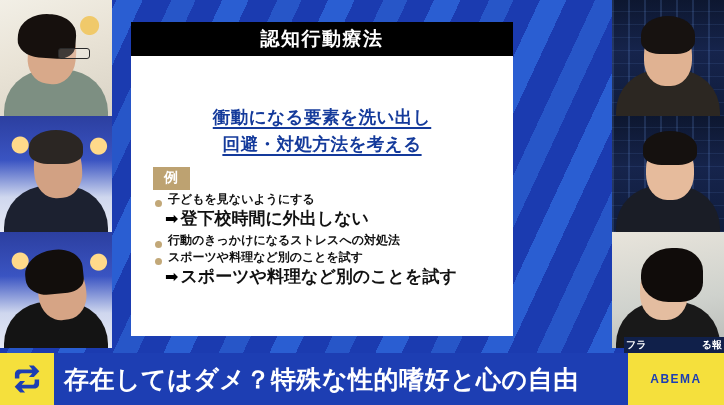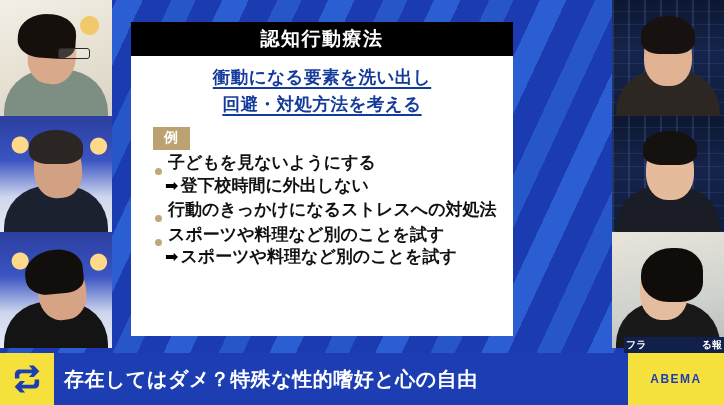--- a/index.html
+++ b/index.html
@@ -114,20 +114,21 @@
   }
   #slide-title {
     color: #ffffff;
     font-size: 19px;
     font-weight: bold;
     letter-spacing: 1.5px;
   }
   #slide-body {
     padding: 8px 14px 0 14px;
     box-sizing: border-box;
+    margin-top: 40px;
   }
   .headline {
     text-align: center;
     color: #143a9b;
     font-size: 17.5px;
     font-weight: bold;
     letter-spacing: .5px;
     line-height: 1.55;
     text-decoration: underline;
     text-decoration-color: #143a9b;
@@ -143,23 +144,23 @@
     color: #ffffff;
     font-size: 14px;
     font-weight: bold;
     padding: 2px 11px 3px 11px;
     letter-spacing: 1px;
   }
   .bullet-list { margin: 0; padding: 0 0 0 8px; list-style: none; }
   .bullet-item { margin: 0 0 2px 0; }
   .bullet-main {
     display: flex;
-    align-items: flex-end;
+    align-items: flex-start;
     color: #111111;
-    font-size: 17px;
+    font-size: 12px;
     font-weight: bold;
     line-height: 1.32;
   }
   .dot {
     flex: 0 0 auto;
     width: 7px; height: 7px;
     border-radius: 50%;
     background: #c2a878;
     margin: 8px 6px 0 2px;
   }
@@ -198,21 +199,21 @@
   }
   #banner-text-box {
     flex: 1 1 auto;
     background: #1d3eb3;
     display: flex;
     align-items: center;
     padding-left: 10px;
   }
   #banner-text {
     color: #ffffff;
-    font-size: 20px;
+    font-size: 25px;
     font-weight: bold;
     letter-spacing: .5px;
     white-space: nowrap;
   }
   #banner-logo-box {
     width: 96px;
     background: #f5e03c;
     display: flex;
     flex-direction: column;
     align-items: center;

